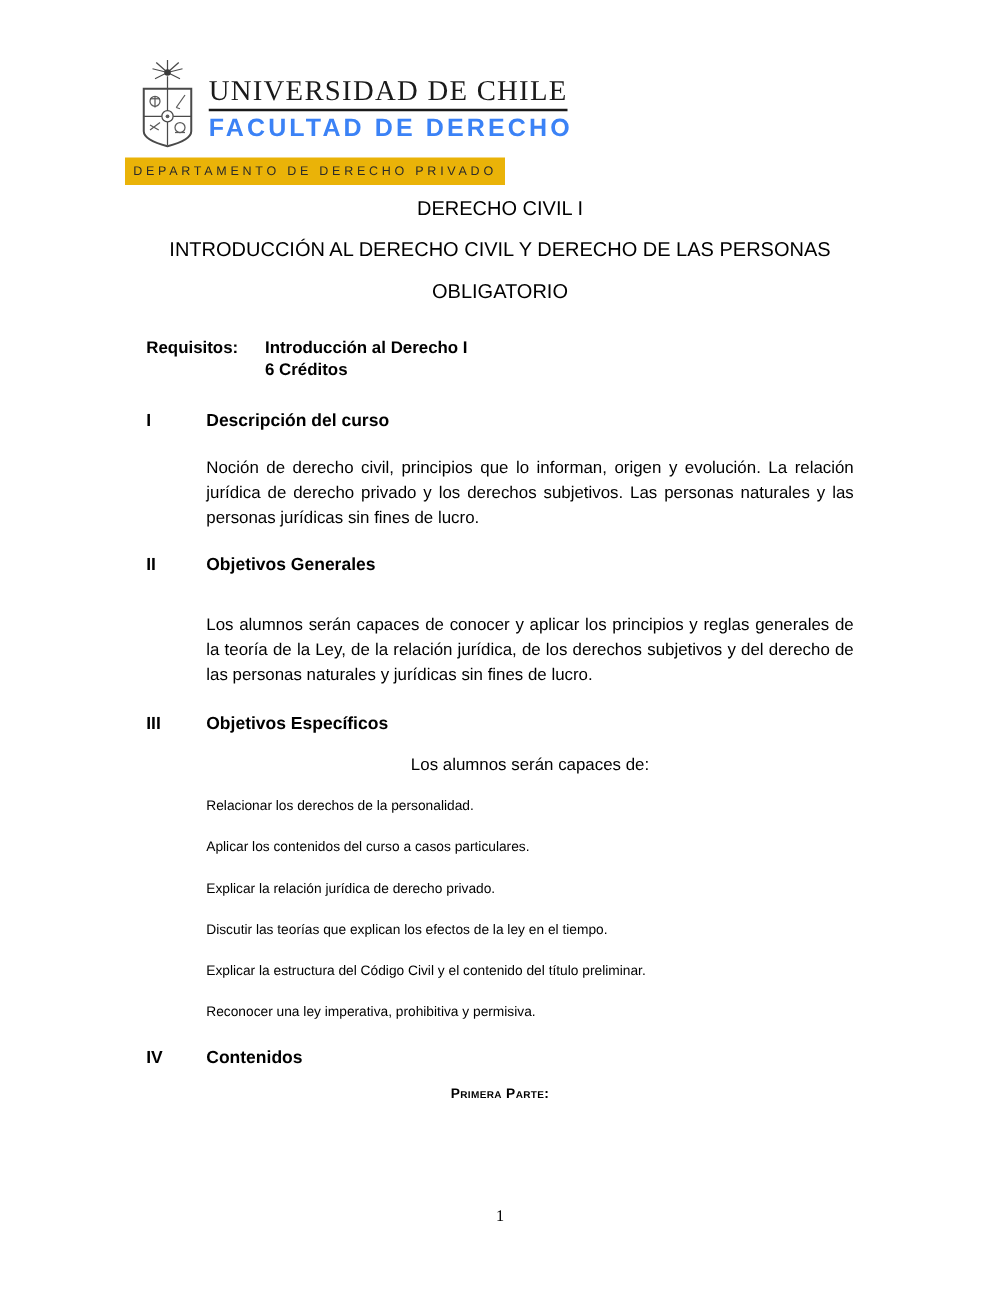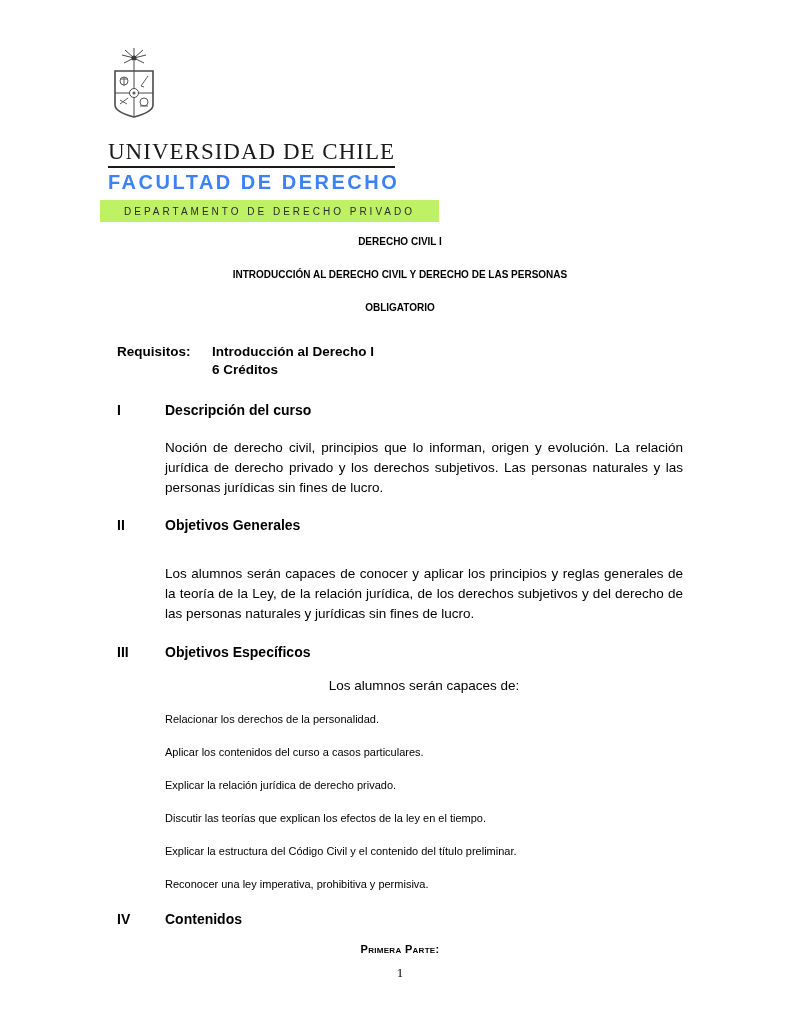--- a/index.html
+++ b/index.html
@@ -9,21 +9,21 @@
     width: 800px;
     height: 1035px;
     background: #ffffff;
     color: #000000;
     font-family: "Liberation Sans", sans-serif;
     overflow: hidden;
   }
 
   
   .header { padding-top: 48px; margin-left: 108px; }
-  .logo-row { display: flex; align-items: flex-start; gap: 7px; flex-direction: column; }
+  .logo-row { display: flex; align-items: flex-start; gap: 7px; }
   .emblem { width: 52px; height: 72px; flex: 0 0 auto; }
   .logo-text { padding-top: 12px; }
   .university-name {
     display: inline-block;
     font-family: "Liberation Serif", serif;
     font-size: 23px;
     letter-spacing: 1px;
     color: #1a1a1a;
     border-bottom: 2px solid #1a1a1a;
     padding-bottom: 1px;
@@ -32,35 +32,35 @@
   .faculty-name {
     font-size: 20px;
     font-weight: bold;
     letter-spacing: 2.5px;
     color: #3b82f6;
     margin-top: 3px;
     white-space: nowrap;
   }
   .dept-bar {
     margin: 6px 0 0 100px;
-    width: 339px;
-    background: #bef264;
+    width: 304px;
+    background: #eab308;
     text-align: center;
     font-size: 10px;
     letter-spacing: 3px;
     color: #2a2a2a;
     padding: 6px 0 5px 0;
     white-space: nowrap;
   }
 
   
   .title-block { margin-top: 12px; text-align: center; }
   .title-line {
-    font-size: 10px;
-    font-weight: bold;
+    font-size: 16px;
+    font-weight: normal;
     line-height: 16px;
     margin-bottom: 17px;
   }
 
   
   .requisitos {
     display: flex;
     margin: 27px 0 0 117px;
     font-size: 13.5px;
     font-weight: bold;

